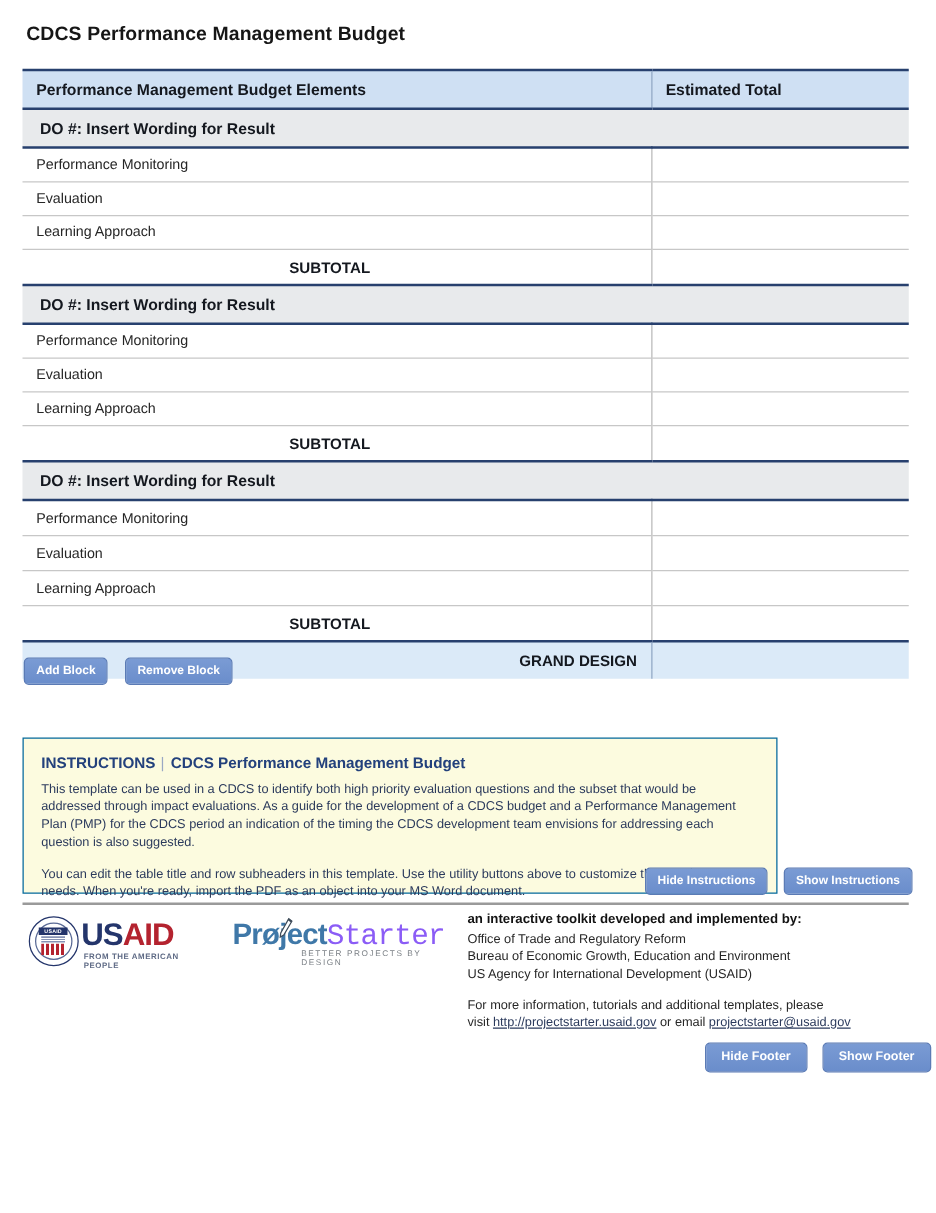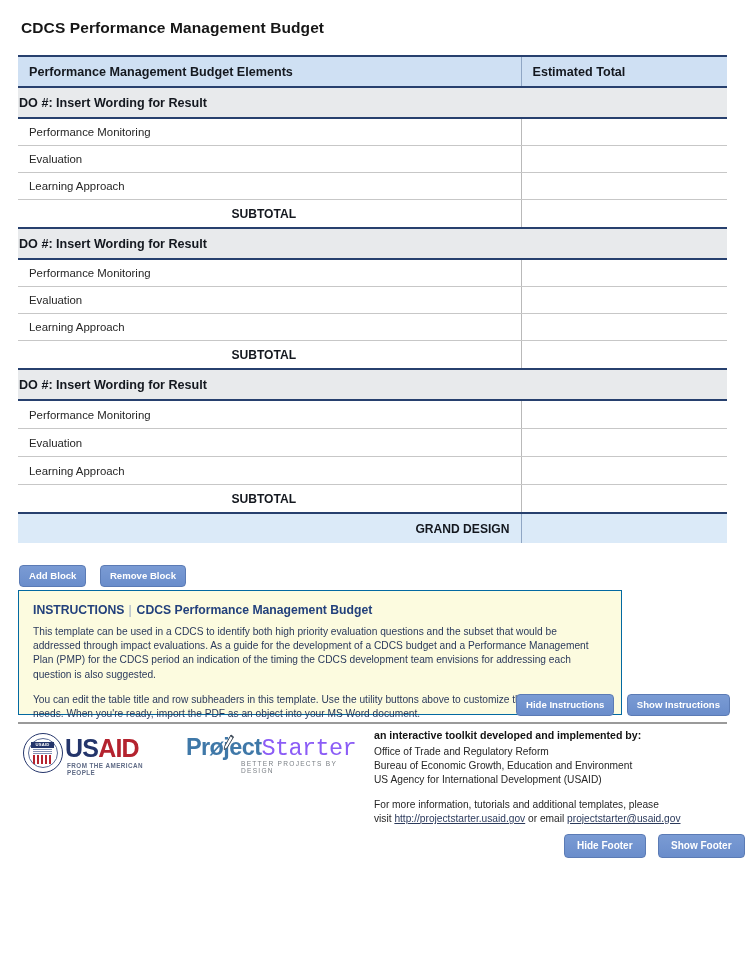--- a/index.html
+++ b/index.html
@@ -63,21 +63,21 @@
   .row-header .c1 { padding-left: 11px; border-right: 1px solid #8fa6c4; }
   .row-header .c2 { padding-left: 11px; }
 
   .row-block td {
     background: #e8eaec;
     height: 29px;
     border-bottom: 2.4px solid #27406e;
     font-size: 12.6px;
     font-weight: bold;
     color: #14181f;
-    padding-left: 1px;
+    padding-left: 14px;
   }
 
   .row-item td {
     height: 26px;
     font-size: 11.4px;
     color: #262626;
     border-bottom: 1px solid #c7c7c7;
     background: #ffffff;
   }
   .row-item .c1 { padding-left: 11px; border-right: 1px solid #b9b9b9; }
@@ -128,21 +128,21 @@
     line-height: 1;
     box-sizing: border-box;
     white-space: nowrap;
     cursor: pointer;
   }
   .block-btns {
     position: absolute;
     left: 19px;
     top: 526px;
   }
-  .block-btns .btn { margin-right: 9px; margin-top: 39px; }
+  .block-btns .btn { margin-right: 9px; }
 
   
   .instructions {
     position: absolute;
     left: 18px;
     top: 590px;
     width: 604px;
     height: 125px;
     box-sizing: border-box;
     background: #fcfbdf;

